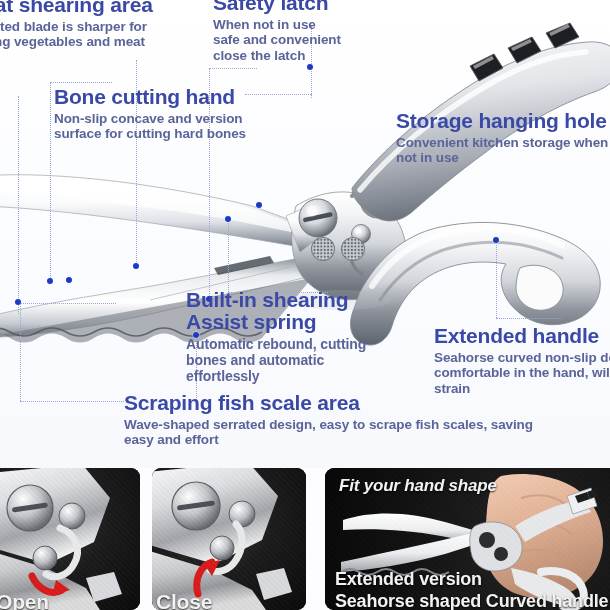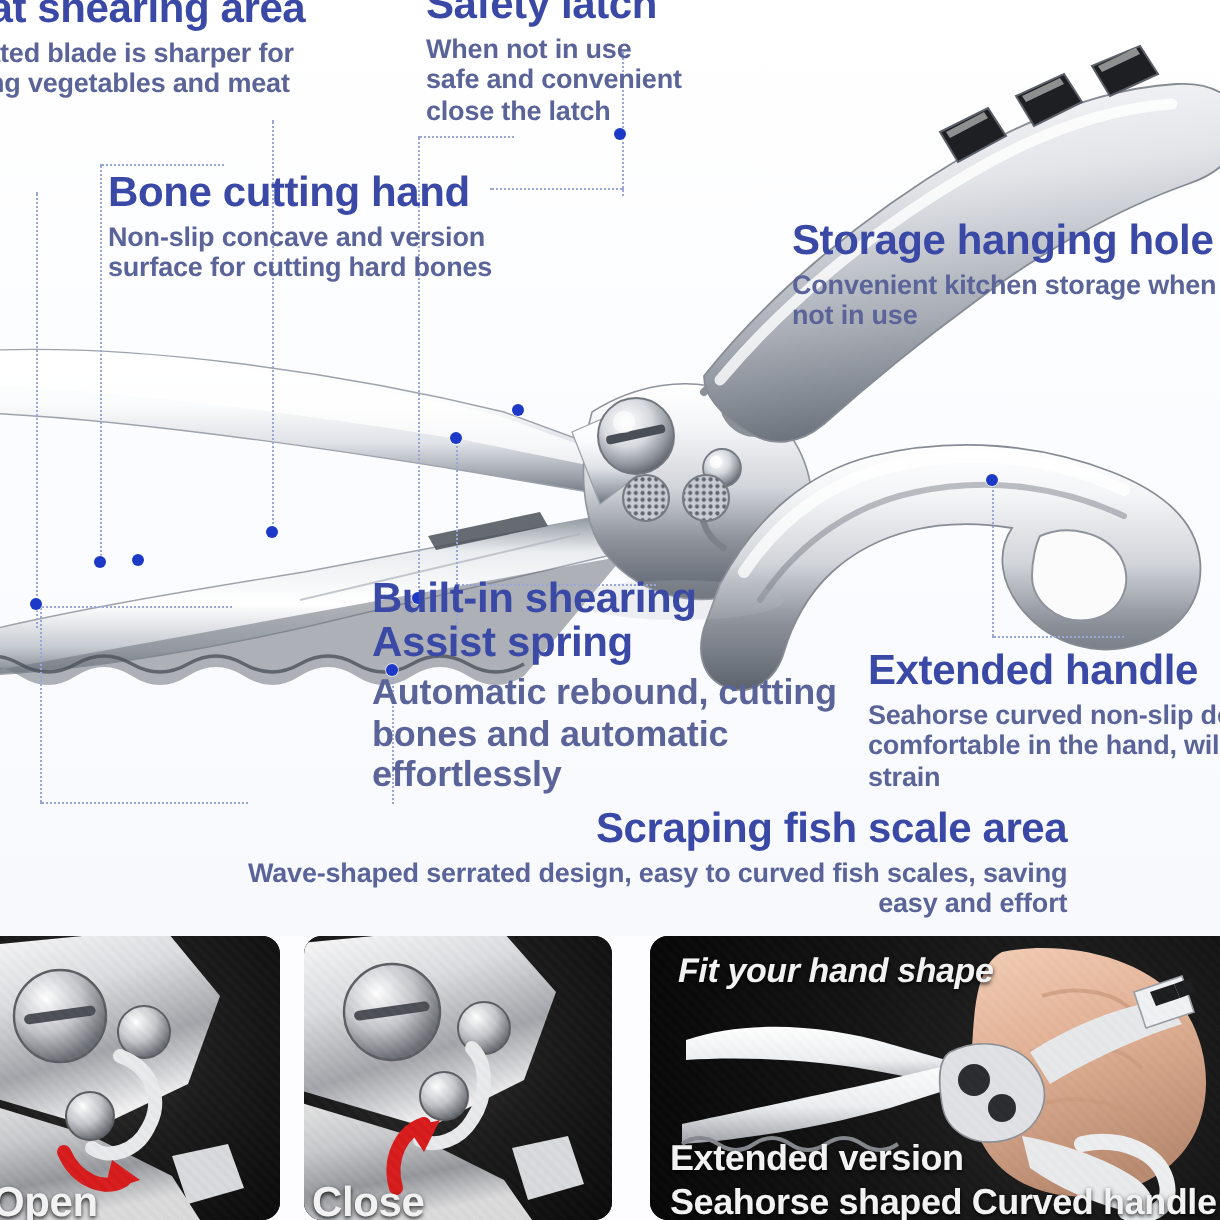--- a/index.html
+++ b/index.html
@@ -245,40 +245,40 @@
       <div class="h" style="font-size:21px;">Storage hanging hole</div>
       <div class="b" style="font-size:13.5px;margin-top:3px;">
         <div>Convenient kitchen storage when</div>
         <div>not in use</div>
       </div>
     </div>
 
     <div class="cal" style="left:186px;top:289px;">
       <div class="h" style="font-size:21px;">Built-in shearing</div>
       <div class="h" style="font-size:21px;">Assist spring</div>
-      <div class="b" style="font-size:18px;margin-top:3px;">
+      <div class="b" style="font-size:14px;margin-top:3px;">
         <div>Automatic rebound, cutting</div>
         <div>bones and automatic</div>
         <div>effortlessly</div>
       </div>
     </div>
 
     <div class="cal" style="left:434px;top:325px;">
       <div class="h" style="font-size:21px;">Extended handle</div>
       <div class="b" style="font-size:13.5px;margin-top:3px;">
         <div>Seahorse curved non-slip design,</div>
         <div>comfortable in the hand, will not</div>
         <div>strain</div>
       </div>
     </div>
 
-    <div class="cal" style="left:124px;top:404px;text-align:right;">
+    <div class="cal" style="left:124px;top:392px;">
       <div class="h" style="font-size:21px;">Scraping fish scale area</div>
       <div class="b" style="font-size:13.5px;margin-top:3px;">
-        <div>Wave-shaped serrated design, easy to curved fish scales, saving</div>
+        <div>Wave-shaped serrated design, easy to scrape fish scales, saving</div>
         <div>easy and effort</div>
       </div>
     </div>
 
   </div>
 
   <div id="strip">
 
     <div class="pan" id="pan1">
       <div class="dark" style="inset:0;"></div>

